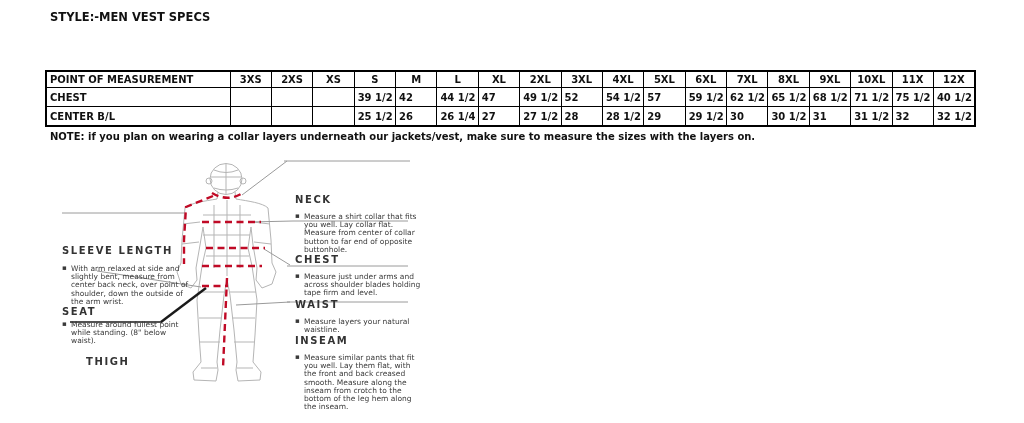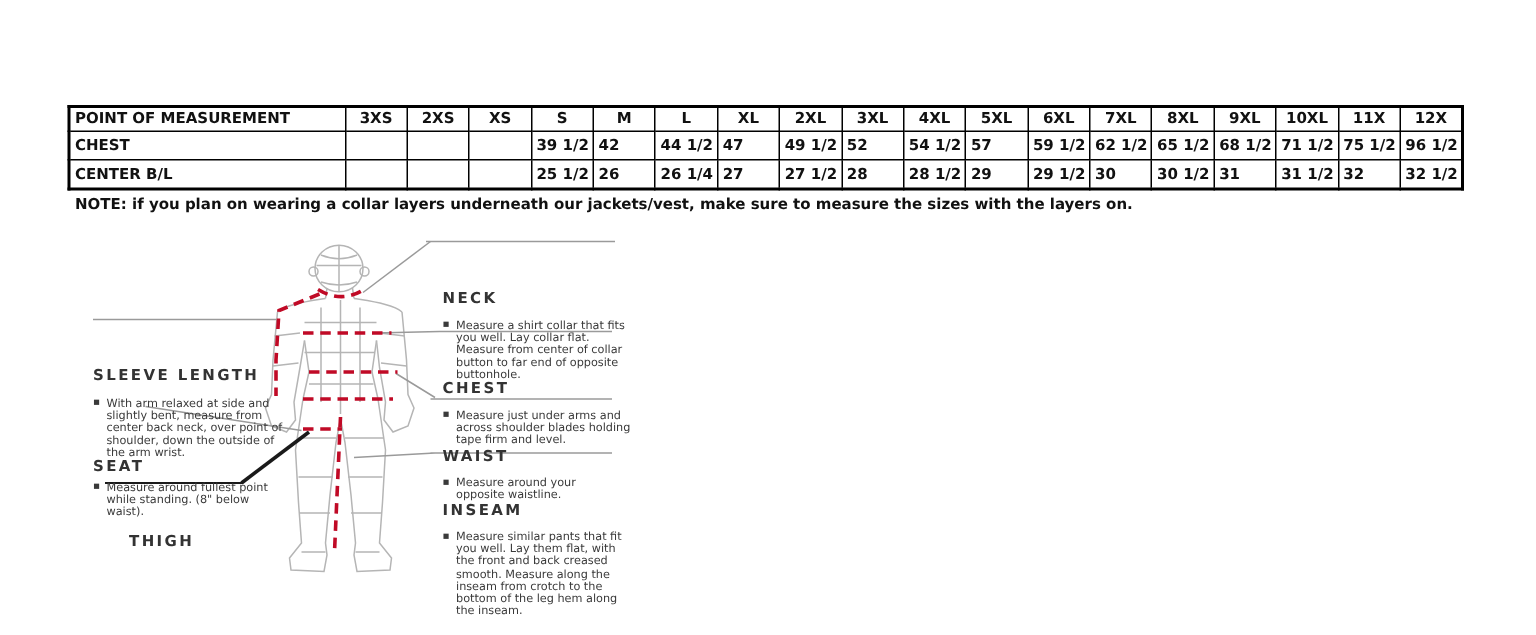--- a/index.html
+++ b/index.html
@@ -26,20 +26,21 @@
   
   .dg-head{font-size:10px;font-weight:bold;letter-spacing:1.6px;color:#333;white-space:nowrap;margin-top:48px;}
   .dg-text{font-size:7.5px;line-height:8.2px;color:#3a3a3a;position:relative;}
   .dg-text .blt{position:absolute;left:-9px;top:-1px;font-size:7px;color:#3a3a3a;}
   svg{display:block;}
 </style>
 </head>
 <body>
 
 <div class="abs" id="title-block">
+  <div class="title-line">STYLE:-MEN VEST SPECS</div>
 </div>
 
 <div class="abs" id="size-table-wrap">
   <table class="size" id="size-table">
     <colgroup id="size-cols">
         <col class="first">
         <col>
         <col>
         <col>
         <col>
@@ -92,21 +93,21 @@
           <td>49 1/2</td>
           <td>52</td>
           <td>54 1/2</td>
           <td>57</td>
           <td>59 1/2</td>
           <td>62 1/2</td>
           <td>65 1/2</td>
           <td>68 1/2</td>
           <td>71 1/2</td>
           <td>75 1/2</td>
-          <td>96 1/2</td>
+          <td>40 1/2</td>
         </tr>
         <tr class="datarow">
           <td>CENTER B/L</td>
           <td></td>
           <td></td>
           <td></td>
           <td>25 1/2</td>
           <td>26</td>
           <td>26 1/4</td>
           <td>27</td>
@@ -198,21 +199,21 @@
 </div>
 <div class="abs" style="left:295px;top:206px;width:126px;">
   <div class="dg-head">CHEST</div>
   <div class="dg-text" style="margin:8px 0 0 9px;">
     <span class="blt">▪</span><span>Measure just under arms and across shoulder blades holding tape firm and level.</span>
   </div>
 </div>
 <div class="abs" style="left:295px;top:251px;width:122px;">
   <div class="dg-head">WAIST</div>
   <div class="dg-text" style="margin:8px 0 0 9px;">
-    <span class="blt">▪</span><span>Measure around your opposite waistline.</span>
+    <span class="blt">▪</span><span>Measure layers your natural waistline.</span>
   </div>
 </div>
 <div class="abs" style="left:295px;top:287px;width:126px;">
   <div class="dg-head">INSEAM</div>
   <div class="dg-text" style="margin:8px 0 0 9px;">
     <span class="blt">▪</span><span>Measure similar pants that fit you well. Lay them flat, with the front and back creased smooth. Measure along the inseam from crotch to the bottom of the leg hem along the inseam.</span>
   </div>
 </div>
 
 </body></html>

